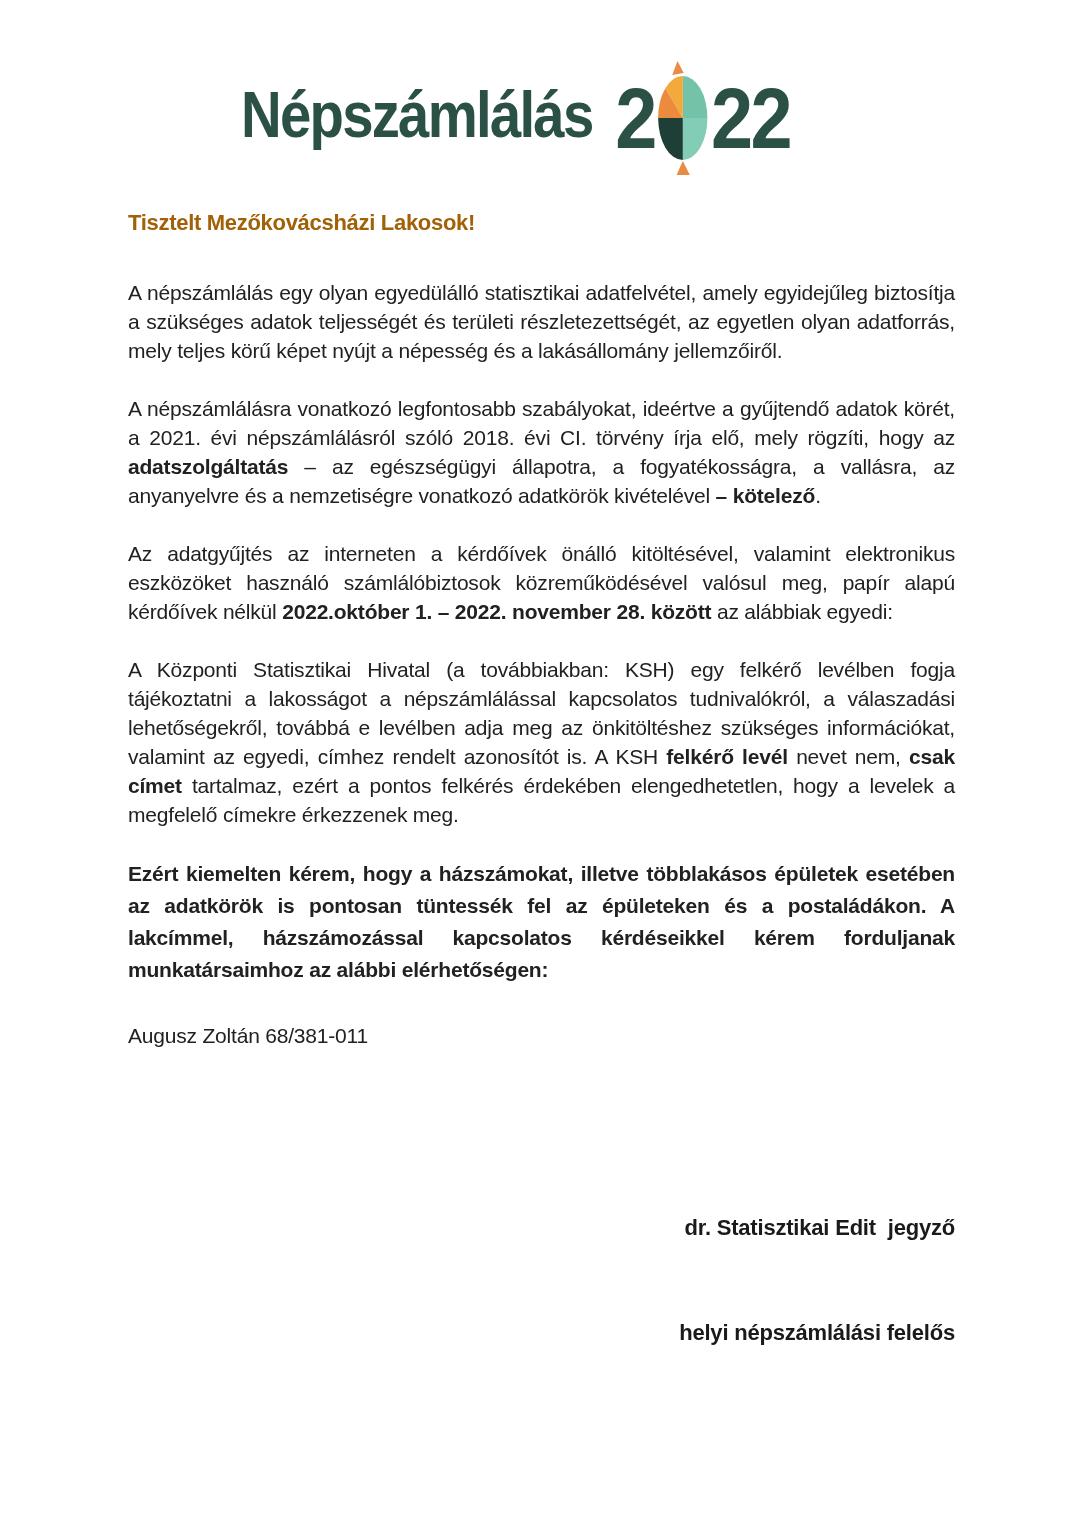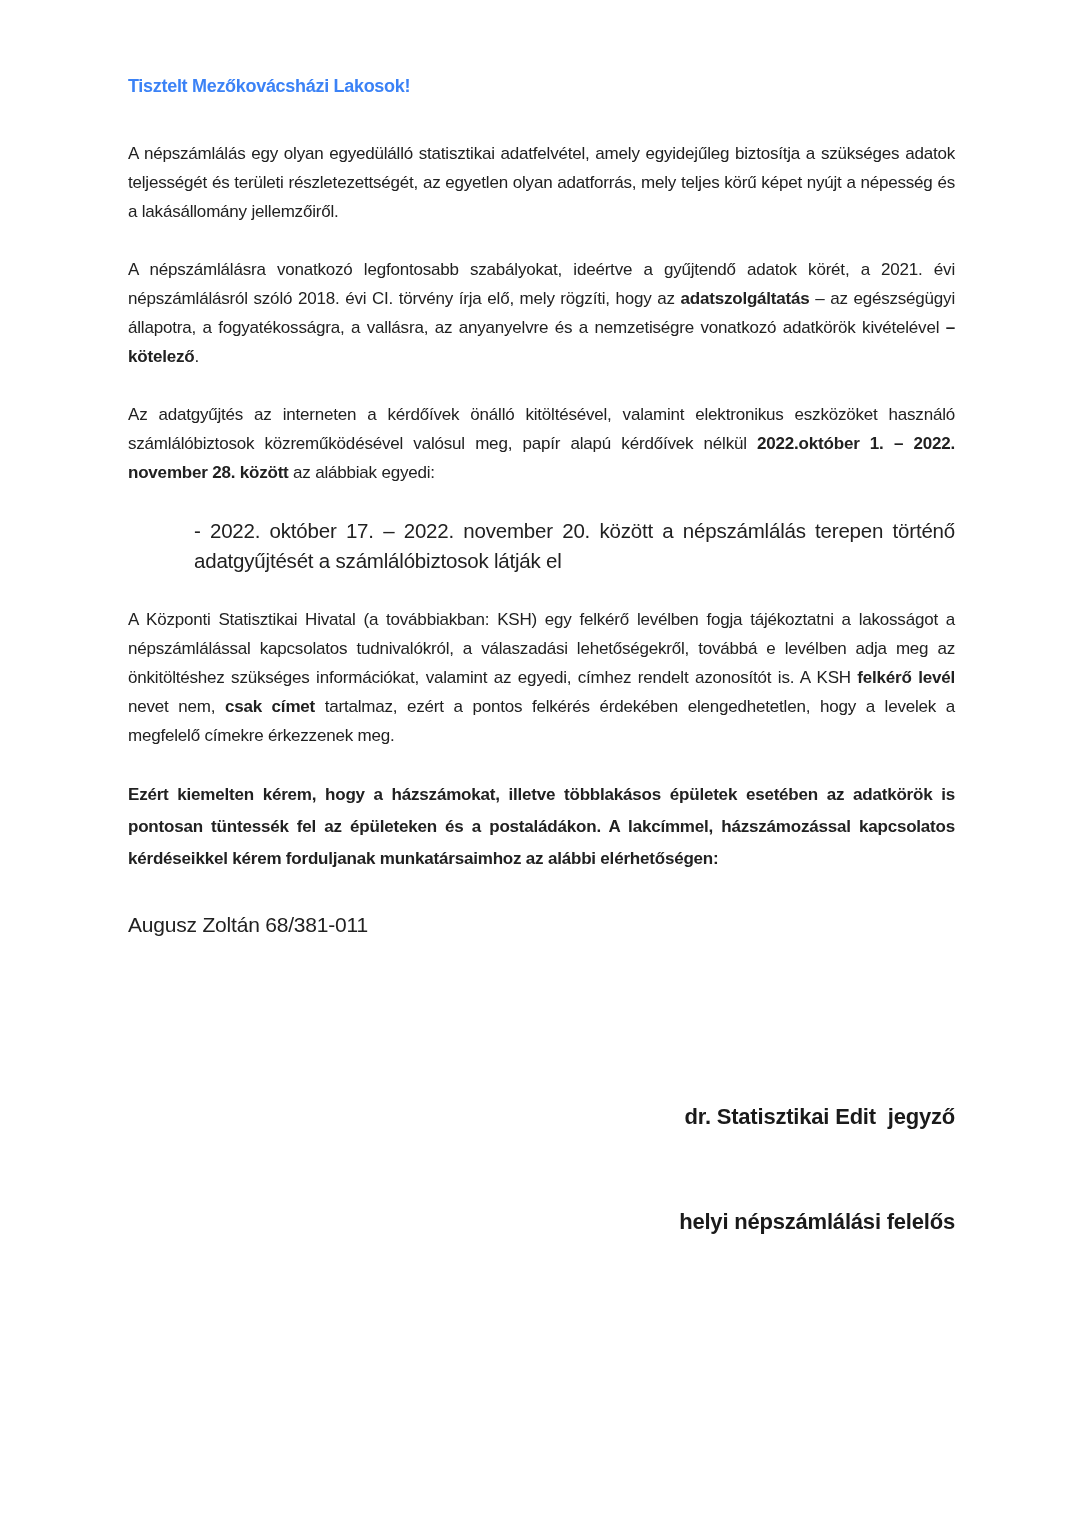--- a/index.html
+++ b/index.html
@@ -53,28 +53,28 @@
     color: #2b5147;
     line-height: 1;
   }
   .logo-oval {
     margin: 0 3px;
     display: block;
   }
 
   
   .doc-title {
-    font-size: 18px;
+    font-size: 22px;
     font-weight: bold;
-    color: #3b82f6;
+    color: #a16207;
     letter-spacing: -0.3px;
     margin: 16px 0 42px 0;
   }
   .para {
-    font-size: 17px;
+    font-size: 21px;
     line-height: 29px;
     letter-spacing: -0.2px;
     text-align: justify;
     margin: 0 0 29px 0;
   }
   .para b { letter-spacing: -0.2px; }
   .schedule {
     margin: 0 0 29px 66px;
     padding: 0;
     list-style: none;
@@ -107,31 +107,54 @@
     letter-spacing: -0.2px;
     white-space: pre-wrap;
     color: #1a1a1a;
   }
 </style>
 </head>
 <body>
 
 <div class="page">
 
+  <header class="logo-row">
+    <div class="logo-inner">
+      <span class="logo-wordmark">Népszámlálás</span>
+      <span class="logo-year">
+        <span class="logo-digits">2</span>
+        <svg class="logo-oval" width="58" height="116" viewBox="0 0 58 116" aria-hidden="true">
+
+          <path d="M29,58 L29,16 A28,42 0 0 1 57,58 Z" fill="#74c3a9"></path>
+
+          <path d="M29,58 L57,58 A28,42 0 0 1 29,100 Z" fill="#83ccb5"></path>
+
+          <path d="M29,58 L29,100 A28,42 0 0 1 1,58 Z" fill="#1e3f37"></path>
+
+          <path d="M29,58 L29,16 A28,42 0 0 0 9.2,28.3 Z" fill="#f3a93c"></path>
+
+          <path d="M29,58 L9.2,28.3 A28,42 0 0 0 1,58 Z" fill="#ec8a3d"></path>
+
+          <polygon points="23,1 17,15 30,13" fill="#e98a45"></polygon>
+          <polygon points="29,101 22,115 37,115" fill="#e98a45"></polygon>
+        </svg>
+        <span class="logo-digits">22</span>
+      </span>
+    </div>
+  </header>
 
   <h1 class="doc-title">Tisztelt Mezőkovácsházi Lakosok!</h1>
 
   <p class="para"><span>A népszámlálás egy olyan egyedülálló statisztikai adatfelvétel, amely egyidejűleg biztosítja a szükséges adatok teljességét és területi részletezettségét, az egyetlen olyan adatforrás, mely teljes körű képet nyújt a népesség és a lakásállomány jellemzőiről.</span></p>
 
   <p class="para"><span>A népszámlálásra vonatkozó legfontosabb szabályokat, ideértve a gyűjtendő adatok körét, a 2021. évi népszámlálásról szóló 2018. évi CI. törvény írja elő, mely rögzíti, hogy az </span><b>adatszolgáltatás</b><span> – az egészségügyi állapotra, a fogyatékosságra, a vallásra, az anyanyelvre és a nemzetiségre vonatkozó adatkörök kivételével </span><b>– kötelező</b><span>.</span></p>
 
   <p class="para"><span>Az adatgyűjtés az interneten a kérdőívek önálló kitöltésével, valamint elektronikus eszközöket használó számlálóbiztosok közreműködésével valósul meg, papír alapú kérdőívek nélkül </span><b>2022.október 1. – 2022. november 28. között</b><span> az alábbiak egyedi:</span></p>
 
   <ul class="schedule">
-    <li>- 2022. október 17. – 2022. november 20. között a népszámlálás terepen történő adatgyűjtését a számlálóbiztosok látják el</li>
   </ul>
 
   <p class="para"><span>A Központi Statisztikai Hivatal (a továbbiakban: KSH) egy felkérő levélben fogja tájékoztatni a lakosságot a népszámlálással kapcsolatos tudnivalókról, a válaszadási lehetőségekről, továbbá e levélben adja meg az önkitöltéshez szükséges információkat, valamint az egyedi, címhez rendelt azonosítót is. A KSH </span><b>felkérő levél</b><span> nevet nem, </span><b>csak címet</b><span> tartalmaz, ezért a pontos felkérés érdekében elengedhetetlen, hogy a levelek a megfelelő címekre érkezzenek meg.</span></p>
 
   <p class="para para-strong"><b>Ezért kiemelten kérem, hogy a házszámokat, illetve többlakásos épületek esetében az adatkörök is pontosan tüntessék fel az épületeken és a postaládákon.  A lakcímmel, házszámozással kapcsolatos kérdéseikkel kérem forduljanak munkatársaimhoz az alábbi elérhetőségen:</b></p>
 
   <p class="contact-line">Augusz Zoltán 68/381-011</p>
 
   <div class="signature">
     <div>dr. Statisztikai Edit  jegyző</div>

